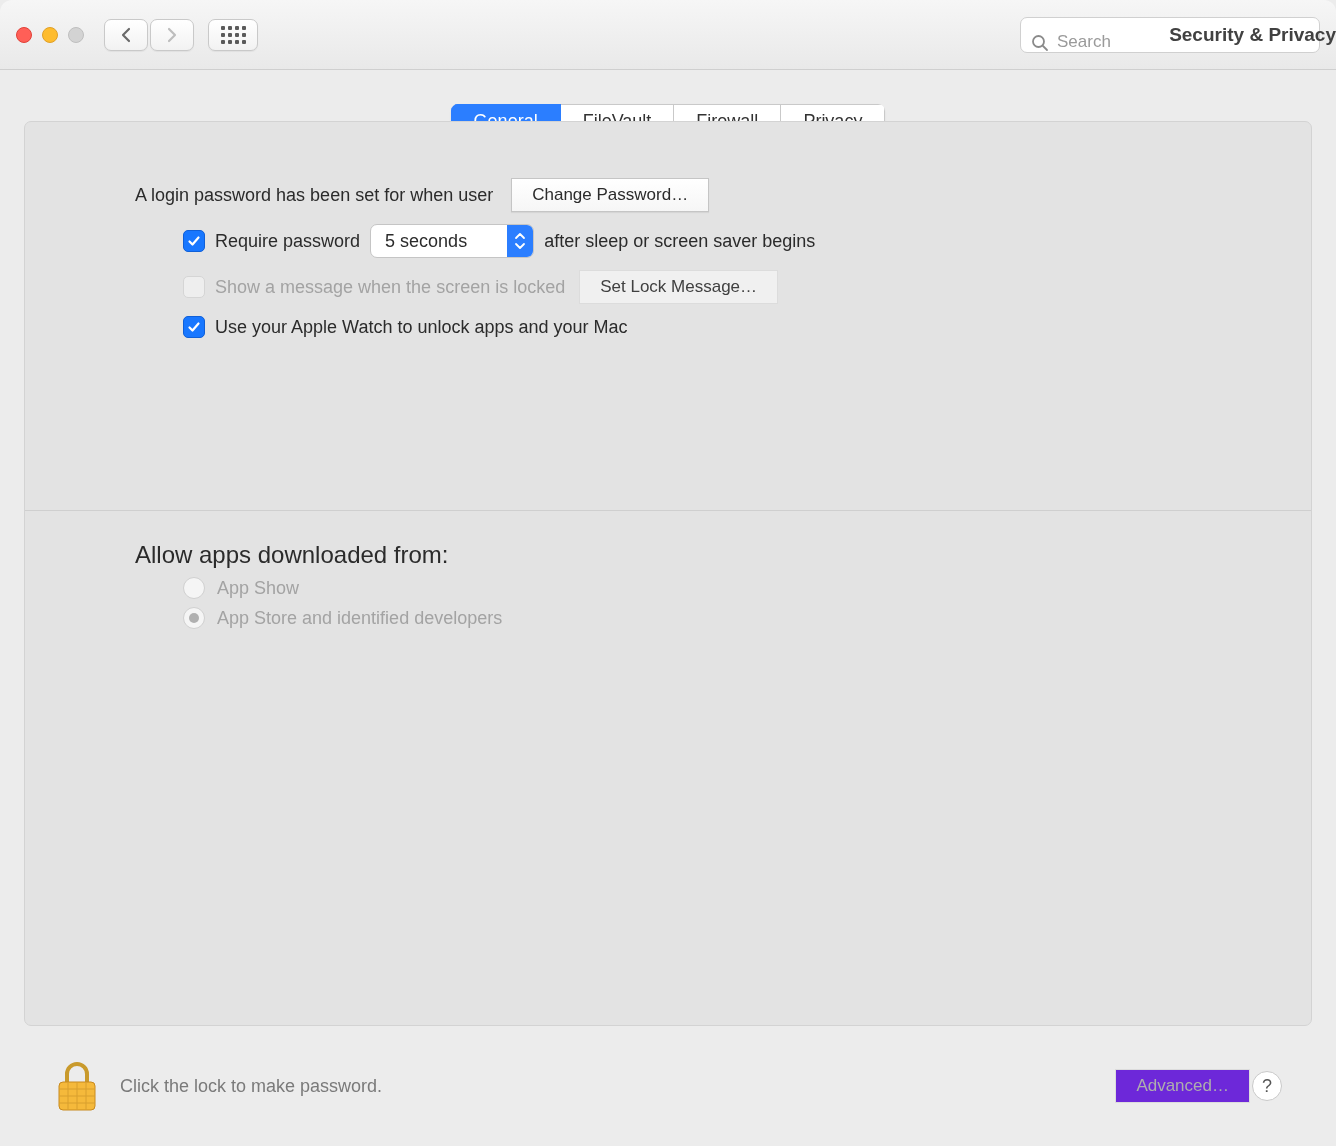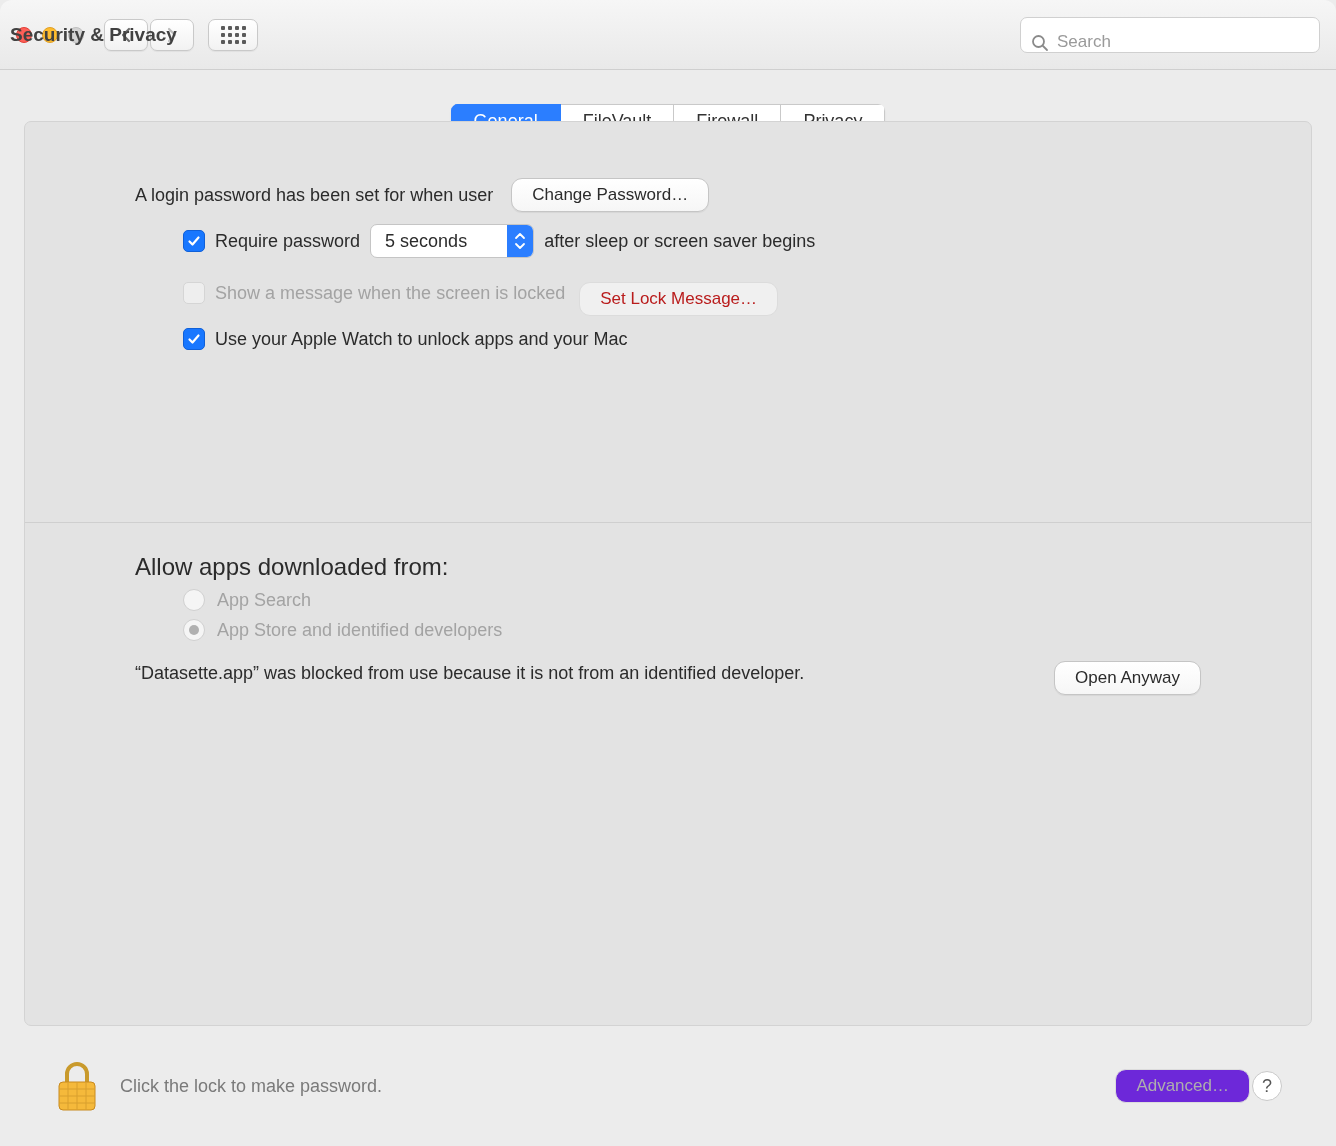--- a/index.html
+++ b/index.html
@@ -39,22 +39,22 @@
   display: inline-flex; align-items: center; justify-content: center;
   font-size: 15px; color: #4f4f4f;
   box-shadow: 0 1px 1px rgba(0,0,0,0.05);
   cursor: default;
 }
 .nav-btn { width: 44px; }
 .apps-btn { width: 50px; margin-left: 14px; }
 .grid-icon { display: grid; grid-template-columns: repeat(4,4px); grid-template-rows: repeat(3,4px); gap: 3px; }
 .grid-icon span { width:4px; height:4px; background:#5a5a5a; border-radius:1px; }
 .title {
-  position: absolute; left: 10px; right: 0;
-  text-align: left; font-weight: 600;
+  position: absolute; left: 0; right: 0;
+  text-align: right; font-weight: 600;
   font-size: 19px; color: #414141;
   pointer-events: none;
 }
 .search {
   margin-left: auto; width: 300px; height: 36px;
   background: #fff; border: 1px solid #d0d0d0; border-radius: 7px;
   display: flex; align-items: flex-end; padding: 0 10px;
 }
 .search svg { flex-shrink: 0; }
 .search input { border: none; outline: none; font-size: 17px; color: #333; flex: 1; margin-left: 8px; background: transparent; }
@@ -87,26 +87,26 @@
   width: 22px; height: 22px; border-radius: 5px; margin-right: 10px;
   display: inline-flex; align-items: center; justify-content: center;
   flex-shrink: 0;
 }
 .checkbox.checked { background: #1877ff; border: 1px solid #1060d8; }
 .checkbox.disabled { background: #eee; border: 1px solid #d5d5d5; }
 .checkbox svg { display: block; }
 .disabled-text { color: #a3a3a3; }
 .push-btn {
   background: linear-gradient(#fff,#f6f6f6);
-  border: 1px solid #c5c5c5; border-radius: 11px;
+  border: 1px solid #c5c5c5; border-radius: 0;
   height: 34px; padding: 0 20px; font-size: 17px;
   display: inline-flex; align-items: center; justify-content: center;
   box-shadow: 0 1px 1px rgba(0,0,0,0.06);
 }
-.push-btn.disabled { color: #b91c1c; background: #f0f0f0; border-color:#dcdcdc; box-shadow:none;margin-top:12px; }
+.push-btn.disabled { color: #404040; background: #f0f0f0; border-color:#dcdcdc; box-shadow:none; }
 .select {
   display: inline-flex; align-items: center; height: 34px;
   border: 1px solid #c5c5c5; border-radius: 7px; background: #fff;
   padding: 0 0 0 14px; margin: 0 10px; overflow: hidden;
 }
 .select-val { font-size: 18px; padding-right: 40px; }
 .select-arrows {
   width: 26px; height: 100%; background: #2b7eff;
   display: flex; align-items: center; justify-content: center;
 }
@@ -237,31 +237,27 @@
         <span>Use your Apple Watch to unlock apps and your Mac</span>
       </div>
 
       <div style="height:120px"></div>
       <hr class="sep">
 
       <div class="section-head">Allow apps downloaded from:</div>
 
       <div class="row indent" style="margin-bottom:8px">
         <div class="radio"></div>
-        <span class="disabled-text">App Search</span>
+        <span class="disabled-text">App Show</span>
       </div>
       <div class="row indent">
         <div class="radio selected"></div>
         <span class="disabled-text">App Store and identified developers</span>
       </div>
 
-      <div class="block-row">
-        <div class="block-text">“Datasette.app” was blocked from use because it is not from an identified developer.</div>
-        <div class="push-btn">Open Anyway</div>
-      </div>
 
     </div>
 
     <div class="footer">
       <svg class="lock" viewBox="0 0 46 56">
         <path d="M13 24 v-8 a10 10 0 0 1 20 0 v8" fill="none" stroke="#c99a2c" stroke-width="4"></path>
         <rect x="5" y="24" width="36" height="28" rx="4" fill="#f5b93b" stroke="#c88a1f" stroke-width="1"></rect>
         <line x1="5" y1="31" x2="41" y2="31" stroke="#d89f2e" stroke-width="1"></line>
         <line x1="5" y1="38" x2="41" y2="38" stroke="#d89f2e" stroke-width="1"></line>
         <line x1="5" y1="45" x2="41" y2="45" stroke="#d89f2e" stroke-width="1"></line>

